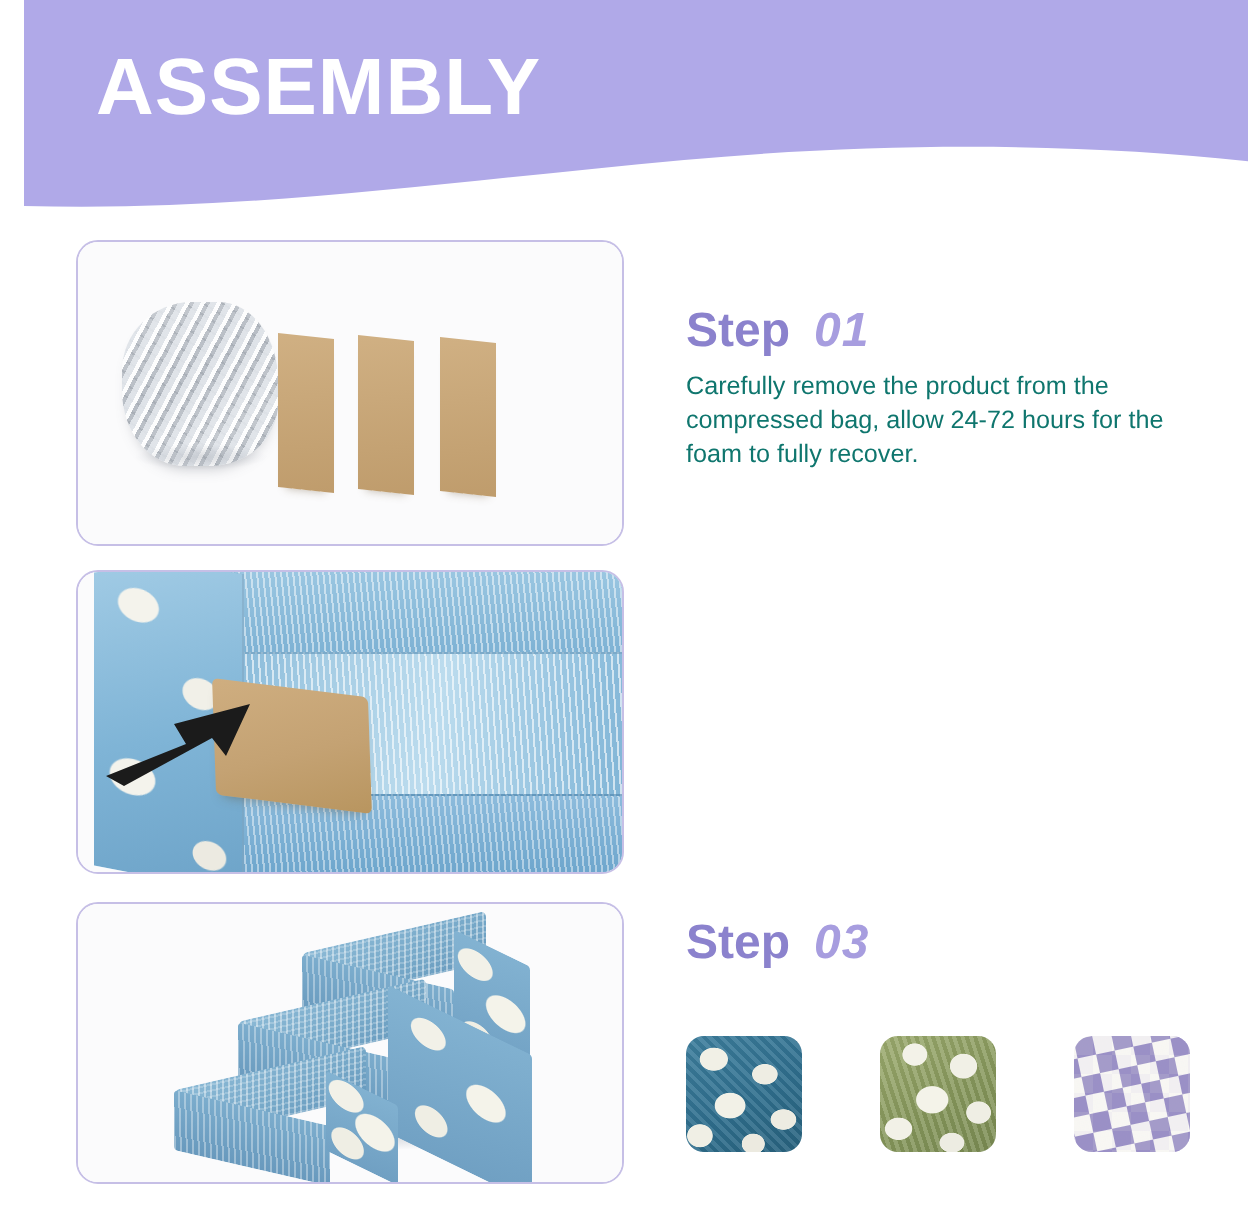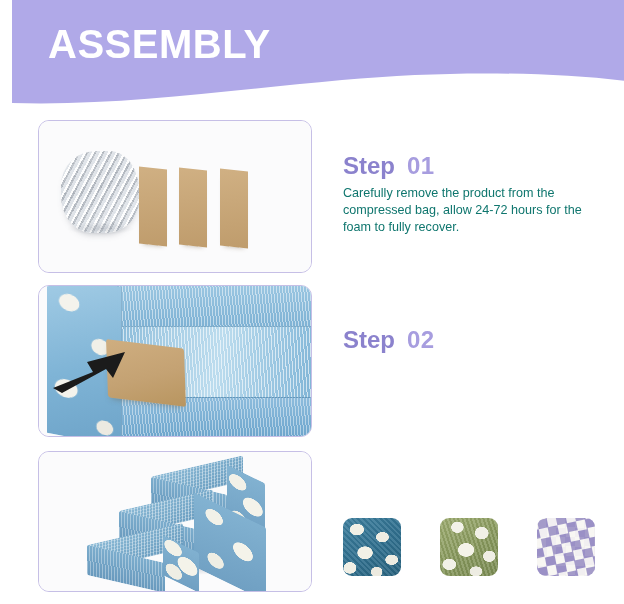--- a/index.html
+++ b/index.html
@@ -202,20 +202,21 @@
   
   .step-block { position: absolute; left: 343px; width: 265px; }
   .step-head {
     font-size: 24px;
     font-weight: bold;
     color: #8b82cd;
     line-height: 28px;
     white-space: nowrap;
   }
   .step-num {
+    font-style: italic;
     font-weight: bold;
     color: #a79ddf;
     margin-left: 12px;
     letter-spacing: 0.5px;
   }
   .step-body-text {
     margin-top: 5px;
     font-size: 12.6px;
     line-height: 17px;
     color: #0f766e;
@@ -333,25 +334,25 @@
 </div>
 
 <div class="step-block block-1">
   <div class="step-head">
     <span>Step</span><span class="step-num">01</span>
   </div>
   <div class="step-body-text">Carefully remove the product from the compressed bag, allow 24-72 hours for the foam to fully recover.</div>
 </div>
 
 <div class="step-block block-2">
+</div>
+
+<div class="step-block block-3">
   <div class="step-head">
-    <span>Step</span><span class="step-num">02</span>
-  </div>
-</div>
-
-<div class="step-block block-3">
+    <span>Step</span><span class="step-num">03</span>
+  </div>
 </div>
 
 <div class="swatches">
   <div class="swatch sw-1 sw-blue"></div>
   <div class="swatch sw-2 sw-green"></div>
   <div class="swatch sw-3 sw-check"></div>
 </div>
 
 </body></html>

